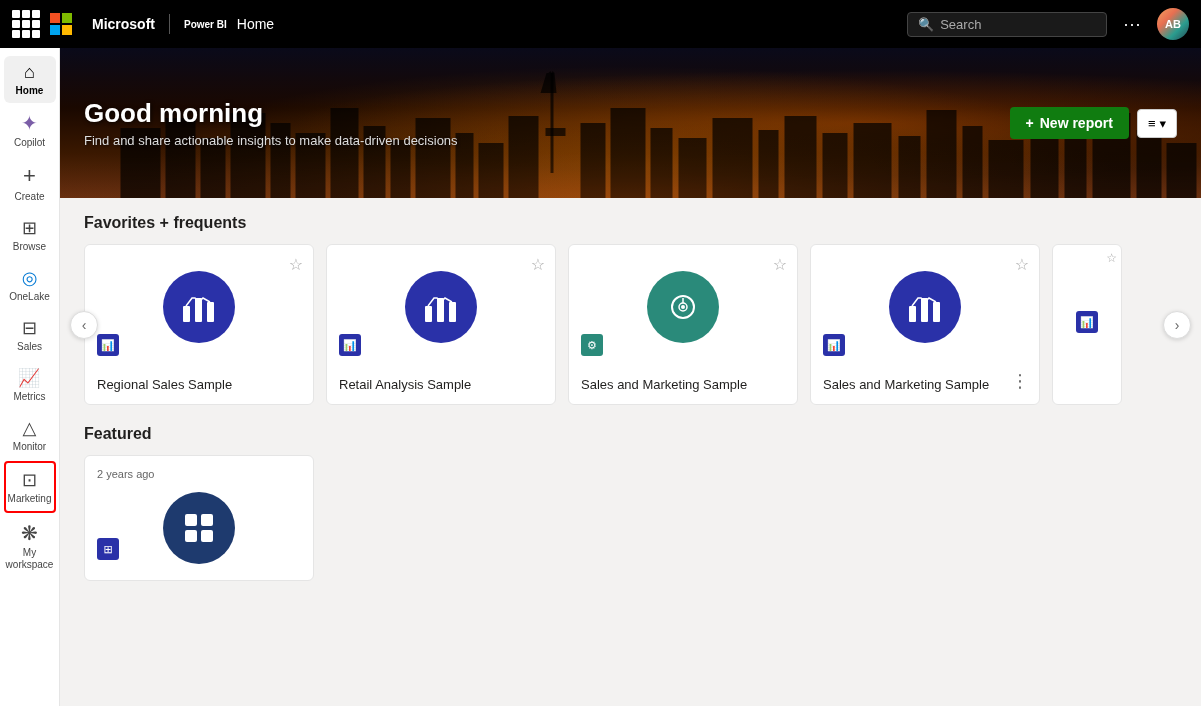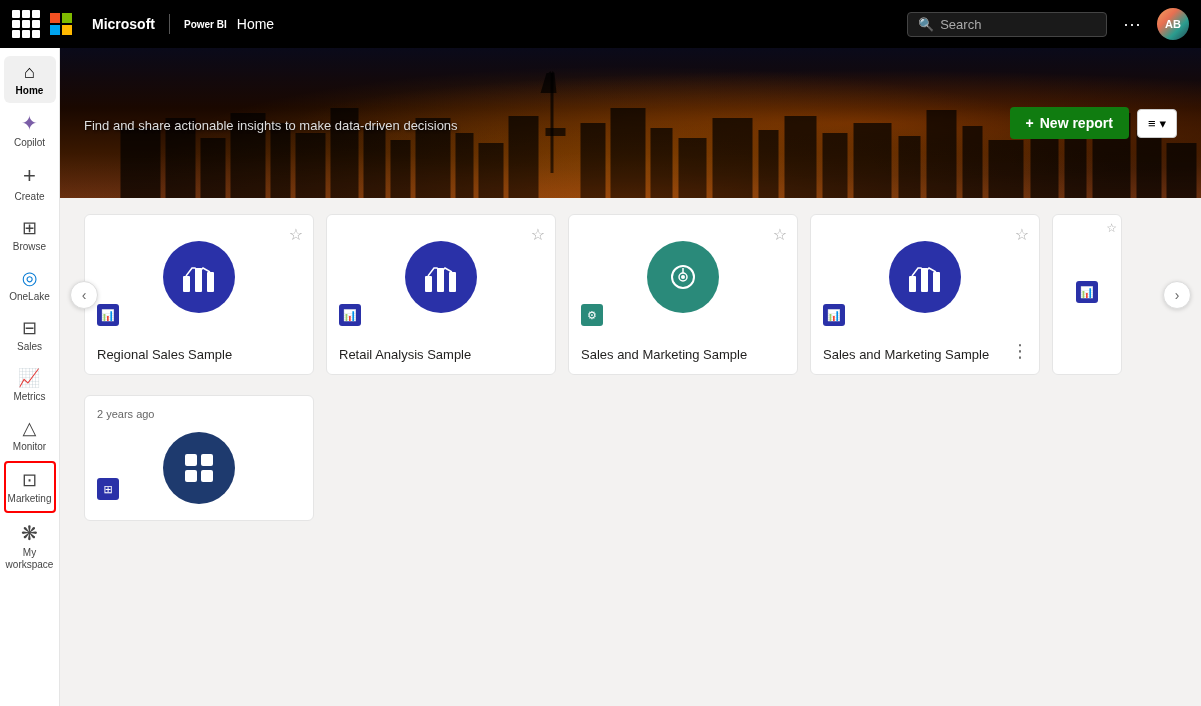--- a/index.html
+++ b/index.html
@@ -447,36 +447,38 @@
 
       <rect x="0" y="0" width="1140" height="130" fill="url(#glow)" opacity="0.3"></rect>
       <defs>
         <radialGradient id="glow" cx="50%" cy="100%" r="60%">
           <stop offset="0%" stop-color="#ff6600" stop-opacity="0.5"></stop>
           <stop offset="100%" stop-color="#000" stop-opacity="0"></stop>
         </radialGradient>
       </defs>
     </svg>
     <div class="hero-content">
+      <div class="hero-title">Good morning</div>
       <div class="hero-subtitle">Find and share actionable insights to make data-driven decisions</div>
     </div>
     <div class="hero-actions">
       <button class="btn-new-report">
         <span>+</span>
         <span>New report</span>
       </button>
       <button class="btn-view-toggle">
         <span>≡</span>
         <span>▾</span>
       </button>
     </div>
   </div>
 
   <div class="content-area">
 
+    <div class="section-title">Favorites + frequents</div>
 
     <div class="cards-scroll-container">
       <button class="cards-nav prev">‹</button>
 
       <div class="cards-row">
 
         <div class="card">
           <span class="card-star">☆</span>
           <div class="card-icon-area">
             <div class="card-circle">
@@ -557,20 +559,21 @@
             </div>
           </div>
         </div>
 
       </div>
 
       <button class="cards-nav next">›</button>
     </div>
 
     <div class="featured-section">
+      <div class="section-title">Featured</div>
 
       <div class="featured-card">
         <div class="featured-timestamp">2 years ago</div>
         <div class="featured-icon-area">
           <div class="featured-circle">
             <svg width="36" height="36" viewBox="0 0 36 36">
               <rect x="4" y="4" width="12" height="12" rx="2" fill="white"></rect>
               <rect x="20" y="4" width="12" height="12" rx="2" fill="white"></rect>
               <rect x="4" y="20" width="12" height="12" rx="2" fill="white"></rect>
               <rect x="20" y="20" width="12" height="12" rx="2" fill="white"></rect>

